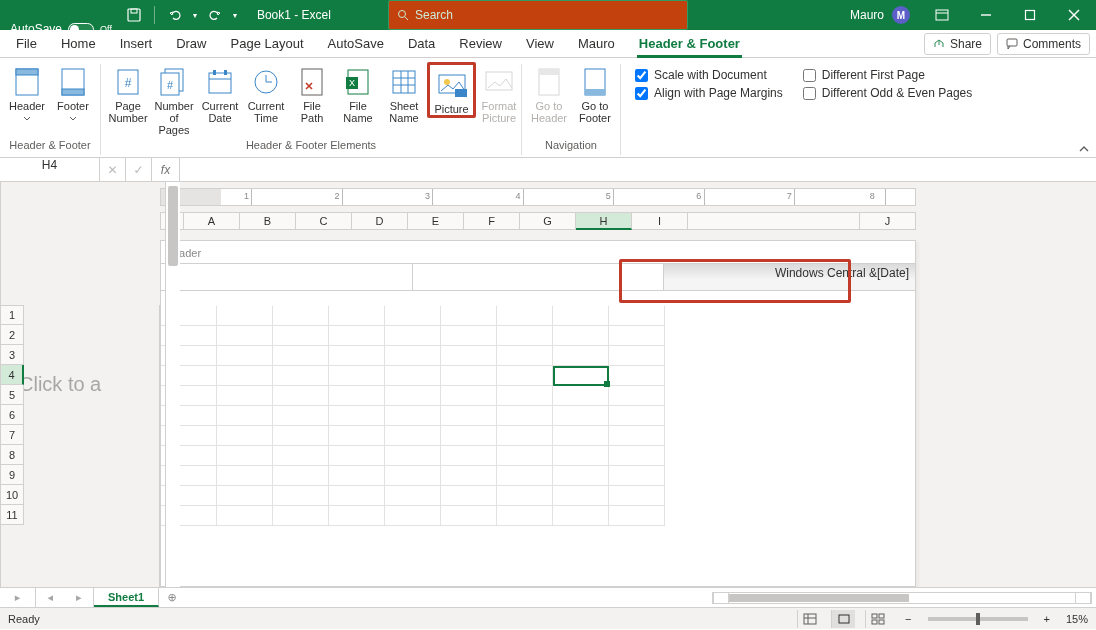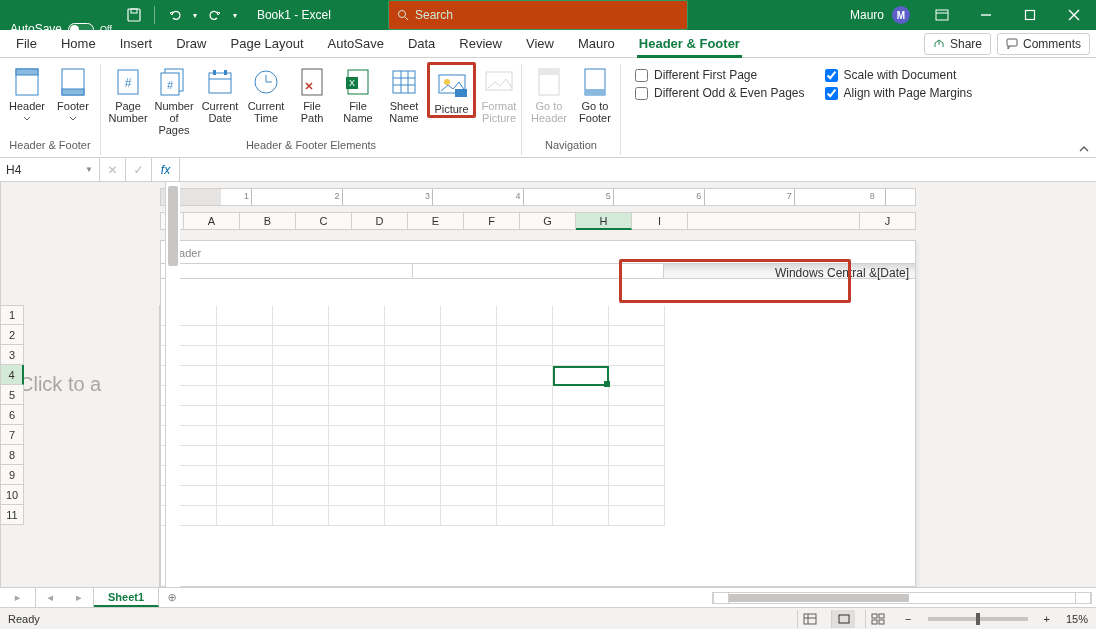--- a/index.html
+++ b/index.html
@@ -56,24 +56,24 @@
   .big-btn.disabled .lbl{color:#b3b0ad;}
   .chev-dn{width:8px;height:5px;margin-top:2px;}
   .highlight-red{border:3px solid var(--red);border-radius:2px;padding:0 !important;}
   .opts{display:flex;flex-direction:column;gap:4px;padding:6px 10px 0 10px;font-size:12px;color:var(--text);}
   .opt-row{display:flex;align-items:center;gap:6px;white-space:nowrap;}
   .opt-row input{margin:0;}
   .collapse{position:absolute;right:6px;bottom:2px;}
 
   
   .formula-row{height:24px;display:flex;align-items:stretch;border-bottom:1px solid var(--border);background:#fff;}
-  .name-box{width:100px;border-right:1px solid var(--border);display:flex;align-items:center;padding:0 6px;gap:12px;font-size:12px;}
+  .name-box{width:100px;border-right:1px solid var(--border);display:flex;align-items:center;padding:0 6px;gap:12px;font-size:12px;flex-direction:column;}
   .name-box .dd{margin-left:auto;}
   .fx-btn{width:26px;display:flex;align-items:center;justify-content:center;border-right:1px solid var(--border);color:#777;}
-  .fx-label{width:28px;display:flex;align-items:center;justify-content:center;border-right:1px solid var(--border);font-style:italic;color:#0369a1;}
+  .fx-label{width:28px;display:flex;align-items:center;justify-content:center;border-right:1px solid var(--border);font-style:italic;color:#737373;}
   .fx-input{flex:1;padding:0 6px;display:flex;align-items:center;}
 
   
   .canvas-wrap{position:relative;height:405px;background:var(--light);display:flex;overflow:hidden;}
   .right-panel{width:165px;background:var(--light);border-left:1px solid var(--border);display:flex;align-items:center;justify-content:flex-start;padding-left:18px;color:#a9a7a5;font-size:20px;}
 
   
   .ruler{position:absolute;left:160px;right:180px;top:6px;height:18px;background:#fff;border:1px solid var(--border);}
   .ruler-fill{position:absolute;left:0;top:0;bottom:0;background:#e6e4e2;}
   .ruler-tick{position:absolute;top:0;bottom:0;border-left:1px solid #bbb;}
@@ -87,21 +87,21 @@
 
   .canvas-body{position:absolute;top:48px;left:0;right:180px;bottom:0;}
   .row-headers{position:absolute;left:0;top:75px;width:24px;}
   .row-gutter-left{position:absolute;top:75px;left:24px;bottom:0;width:136px;border-right:1px solid var(--border);}
   .rh{height:20px;border:1px solid var(--border);border-top:none;background:var(--lighter);display:flex;align-items:center;justify-content:center;font-size:11px;}
   .rh.sel{background:#d4ead9;border-right:2px solid var(--accent);}
 
   .page{position:absolute;left:160px;right:0;top:10px;bottom:0;background:#fff;border:1px solid var(--border);box-shadow:2px 2px 4px rgba(0,0,0,.05);}
   .header-zone{height:65px;position:relative;padding:6px 0 0 0;}
   .hdr-label{font-size:11px;color:#888;padding-left:4px;}
-  .hdr-cells{position:absolute;left:0;right:0;top:22px;height:16px;display:flex;border-top:1px solid var(--border);border-bottom:1px solid var(--border);}
+  .hdr-cells{position:absolute;left:0;right:0;top:22px;height:28px;display:flex;border-top:1px solid var(--border);border-bottom:1px solid var(--border);}
   .hdr-cell{flex:1;border-right:1px solid var(--border);}
   .hdr-cell:last-child{border-right:none;}
   .hdr-highlight{position:absolute;border:3px solid var(--red);border-radius:2px;}
   .hdr-text{position:absolute;right:6px;top:2px;font-size:12px;color:var(--text);}
 
   .grid{position:absolute;top:65px;left:0;right:0;bottom:0;}
   .gcell{border-right:1px solid #e4e2e0;border-bottom:1px solid #e4e2e0;}
   .sel-cell{position:absolute;border:2px solid var(--accent);background:rgba(16,124,65,0);}
   .sel-cell::after{content:"";position:absolute;right:-3px;bottom:-3px;width:6px;height:6px;background:var(--accent);}
 
@@ -396,36 +396,36 @@
       </div>
     </div>
     <div class="group-label">Navigation</div>
   </div>
   <div class="vsep"></div>
 
   <div class="group" style="flex:1;">
     <div class="group-inner">
       <div class="opts">
         <label class="opt-row">
+            <input type="checkbox" checked="" style="">
+            <span>Scale with Document</span>
+          </label>
+        <label class="opt-row">
+            <input type="checkbox" checked="" style="">
+            <span>Align with Page Margins</span>
+          </label>
+      </div>
+      <div class="opts">
+        <label class="opt-row">
             <input type="checkbox" style="">
             <span>Different First Page</span>
           </label>
         <label class="opt-row">
             <input type="checkbox" style="">
             <span>Different Odd &amp; Even Pages</span>
-          </label>
-      </div>
-      <div class="opts">
-        <label class="opt-row">
-            <input type="checkbox" checked="" style="">
-            <span>Scale with Document</span>
-          </label>
-        <label class="opt-row">
-            <input type="checkbox" checked="" style="">
-            <span>Align with Page Margins</span>
           </label>
       </div>
     </div>
   </div>
 
   <div class="collapse">
       <svg width="12" height="12">
         <path d="M2 8 L6 4 L10 8" fill="none" stroke="#605e5c" stroke-width="1.4"></path>
       </svg>
     </div>

